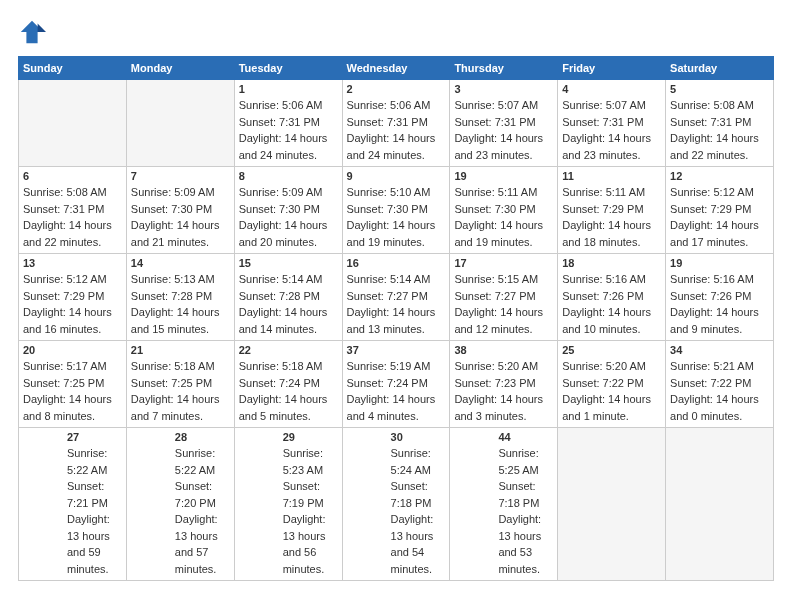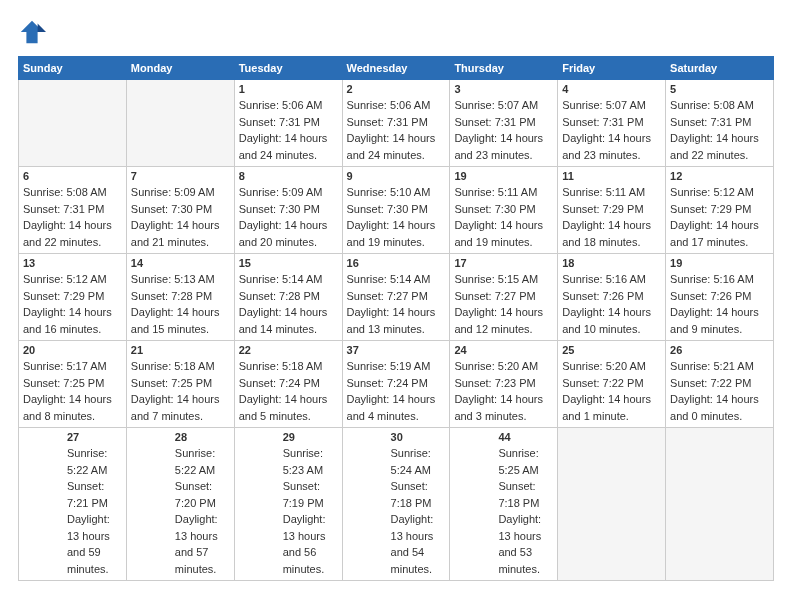--- a/index.html
+++ b/index.html
@@ -232,29 +232,29 @@
           </td>
           <td>
             <span class="day-num">22</span>
             <div class="day-detail">Sunrise: 5:18 AM<br>Sunset: 7:24 PM<br>Daylight: 14 hours and 5 minutes.</div>
           </td>
           <td>
             <span class="day-num">37</span>
             <div class="day-detail">Sunrise: 5:19 AM<br>Sunset: 7:24 PM<br>Daylight: 14 hours and 4 minutes.</div>
           </td>
           <td>
-            <span class="day-num">24</span>
+            <span class="day-num">38</span>
             <div class="day-detail">Sunrise: 5:20 AM<br>Sunset: 7:23 PM<br>Daylight: 14 hours and 3 minutes.</div>
           </td>
           <td>
             <span class="day-num">25</span>
             <div class="day-detail">Sunrise: 5:20 AM<br>Sunset: 7:22 PM<br>Daylight: 14 hours and 1 minute.</div>
           </td>
           <td>
-            <span class="day-num">26</span>
+            <span class="day-num">34</span>
             <div class="day-detail">Sunrise: 5:21 AM<br>Sunset: 7:22 PM<br>Daylight: 14 hours and 0 minutes.</div>
           </td>
         </tr>
         <tr class="last-row">
           <td>
             <span class="day-num">27</span>
             <div class="day-detail">Sunrise: 5:22 AM<br>Sunset: 7:21 PM<br>Daylight: 13 hours and 59 minutes.</div>
           </td>
           <td>
             <span class="day-num">28</span>

